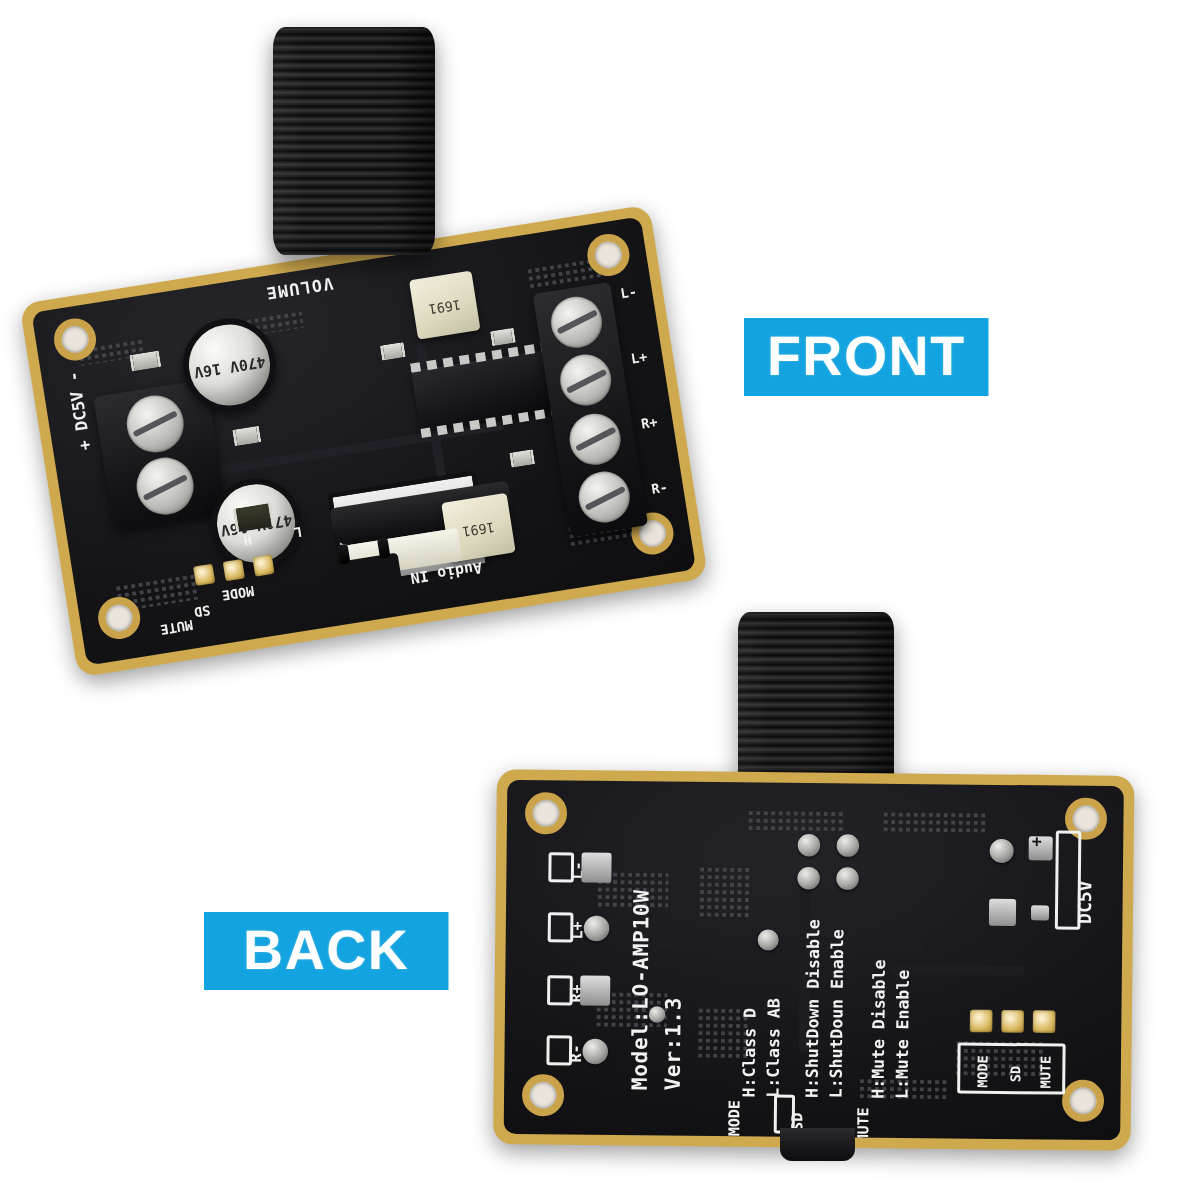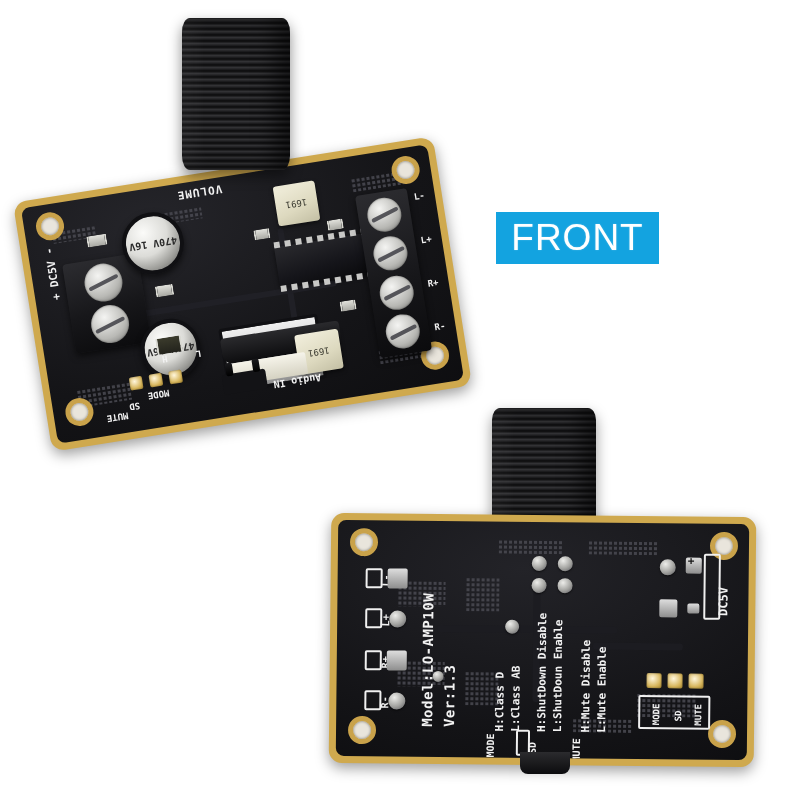--- a/index.html
+++ b/index.html
@@ -9,21 +9,21 @@
     font-family: "Liberation Sans", sans-serif;
     overflow: hidden;
   }
   #stage { position: relative; width: 800px; height: 800px; background: #fff; }
 
   
   .callout {
     position: absolute;
     background: #13a3e0;
     color: #ffffff;
-    font-weight: normal;
+    font-weight: bold;
     letter-spacing: 1px;
     display: flex; align-items: center; justify-content: center;
     text-shadow: 0 0 2px rgba(255,255,255,.25);
   }
   #label-front { left: 496px; top: 212px; width: 163px; height: 52px; font-size: 37px; }
   #label-back  { left: 136px; top: 608px; width: 163px; height: 52px; font-size: 37px; }
 
   
   .board-wrap { position: absolute; }
   .pcb {
@@ -399,14 +399,15 @@
       <div class="silk" style="left:350px; top:32px; font-size:11px; color:#111;">+</div>
       <div class="pad-sq" style="left:322px; top:76px; width:18px; height:18px;"></div>
       <div class="pad-sq" style="left:350px; top:80px; width:12px; height:10px;"></div>
       <div class="silk-box" style="left:366px; top:30px; width:17px; height:66px;"></div>
       <div class="silk rot90" style="position:absolute; left:380px; top:92px; font-size:12px;">DC5V</div>
     </div>
   </div>
   <div id="back-pot-bulge"></div>
 
   <div class="callout" id="label-front">FRONT</div>
+  <div class="callout" id="label-back">BACK</div>
 
 </div>
 
 </body></html>

